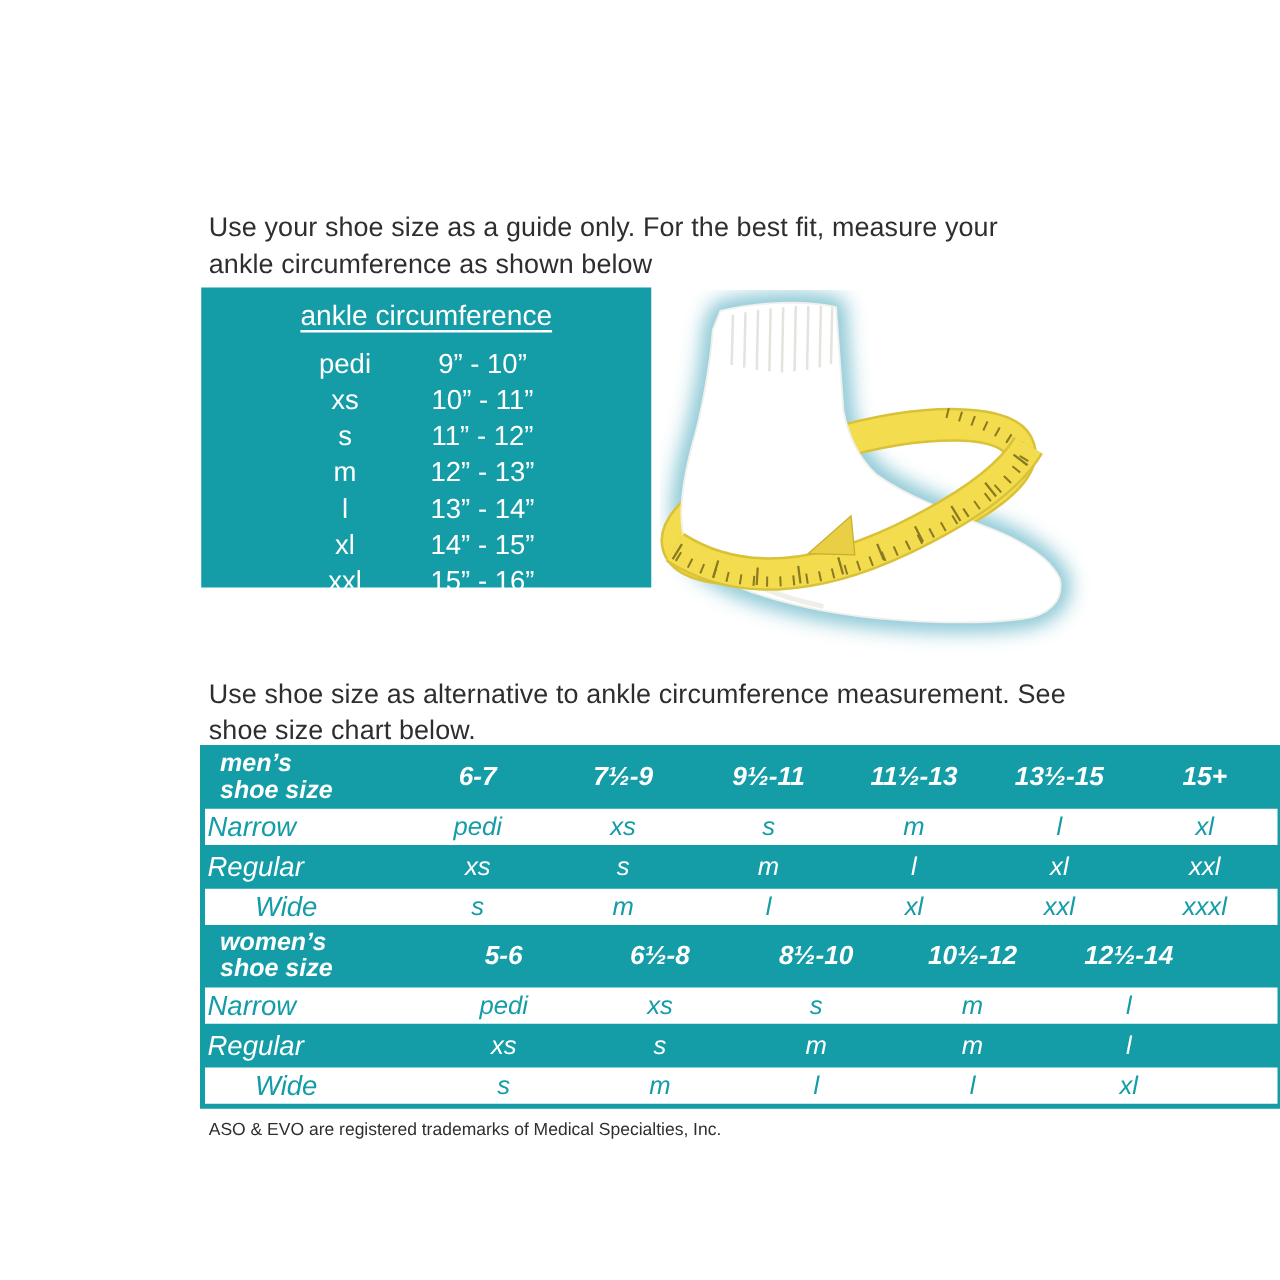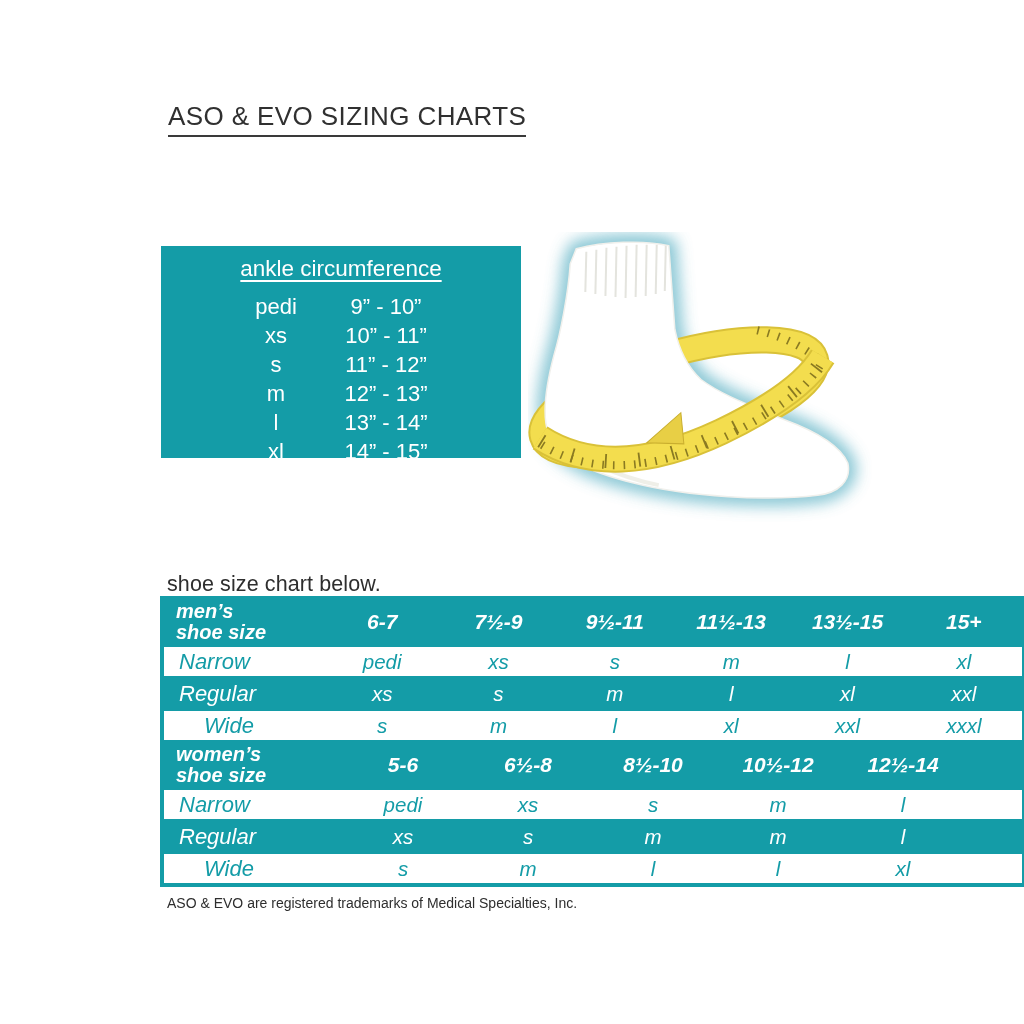--- a/index.html
+++ b/index.html
@@ -14,22 +14,22 @@
   
   .page-title{position:absolute;left:168px;top:101px;font-size:26px;font-weight:500;
     letter-spacing:.4px;color:#303030;border-bottom:2px solid #3a3a3a;padding-bottom:3px;}
 
   
   .para{position:absolute;font-size:21.5px;line-height:29px;color:#2e2e2e;letter-spacing:.1px;}
   .para-intro{left:167px;top:168px;width:700px;}
   .para-alt{left:167px;top:541px;width:740px;}
 
   
-  .ankle-box{position:absolute;left:161px;top:230px;width:360px;height:212px;
-    background:var(--teal);color:#fff;margin-top:16px;}
+  .ankle-box{position:absolute;left:161px;top:230px;width:360px;height:240px;
+    background:var(--teal);color:#fff;}
   .ankle-title{margin-top:10px;text-align:center;font-size:22.5px;
     text-decoration:underline;text-underline-offset:4px;}
   .ankle-rows{margin-top:10px;padding-left:60px;padding-right:80px;}
   .ankle-row{display:grid;grid-template-columns:110px 110px;height:29px;align-items:center;
     font-size:22px;}
   .ankle-row .sz{text-align:center;}
   .ankle-row .rg{text-align:center;white-space:nowrap;}
 
   
   .foot-fig{position:absolute;left:528px;top:232px;width:352px;height:295px;}
@@ -39,35 +39,38 @@
     padding:4px;font-style:italic;}
   .trow{display:grid;align-items:center;}
   .cols6{grid-template-columns:160px repeat(6,1fr);}
   .cols5{grid-template-columns:160px repeat(5,92px) 1fr;gap:33px;}
   .thead{height:44px;color:#fff;}
   .thead .hlabel{font-weight:bold;font-size:20px;line-height:21px;padding-left:12px;}
   .thead .hcol{font-weight:bold;font-size:21px;text-align:center;white-space:nowrap;}
   .data{height:29px;margin-top:3px;font-size:20.5px;}
   .data.white{background:#fff;color:var(--teal);}
   .data.tealrow{color:#fff;}
-  .data .rlabel{font-size:22px;padding-left:15px;}
+  .data .rlabel{font-size:22px;padding-left:2px;}
   .data.wide-ind .rlabel{padding-left:40px;}
   .data .cell{text-align:center;}
   .whead{margin-top:3px;}
 
   
   .footer{position:absolute;left:167px;top:895px;font-size:14px;color:#2e2e2e;}
 </style>
 </head>
 <body>
 
 <div class="canvas">
 
-  <div class="page-title">ASO &amp; EVO SIZING CHARTS</div>
-
+
+  <div class="para para-intro">
+    <span>Use your shoe size as a guide only. For the best fit, measure your</span><br>
+    <span>ankle circumference as shown below</span>
+  </div>
 
   <div class="ankle-box">
     <div class="ankle-title">ankle circumference</div>
     <div class="ankle-rows">
       <div class="ankle-row">
         <span class="sz">pedi</span>
         <span class="rg">9” - 10”</span>
       </div>
       <div class="ankle-row">
         <span class="sz">xs</span>
@@ -143,21 +146,21 @@
       <path d="M 12,203 C 60,234 122,230 192,197 C 242,173 277,149 293,122" fill="none" stroke="#F3DD4E" stroke-width="23"></path>
 
       <polygon points="118,208 152,178 155,209" fill="#e8cf45" stroke="#c9ae2e" stroke-width="1"></polygon>
 
       <path d="M 14,210 C 62,240 124,236 194,203 C 243,179 276,156 291,130" fill="none" stroke="#8a7a22" stroke-width="8" stroke-dasharray="1.6 9"></path>
       <path d="M 13,206 C 61,236 123,232 193,199 C 242,175 276,152 292,126" fill="none" stroke="#8a7a22" stroke-width="14" stroke-dasharray="1.8 31.8"></path>
     </g>
   </svg>
 
   <div class="para para-alt">
-    <br>
+    <span>Use shoe size as alternative to ankle circumference measurement. See</span><br>
     <span>shoe size chart below.</span>
   </div>
 
   <div class="size-table">
 
     <div class="trow cols6 thead">
       <div class="hlabel">
         <span>men’s</span><br>
         <span>shoe size</span>
       </div>

